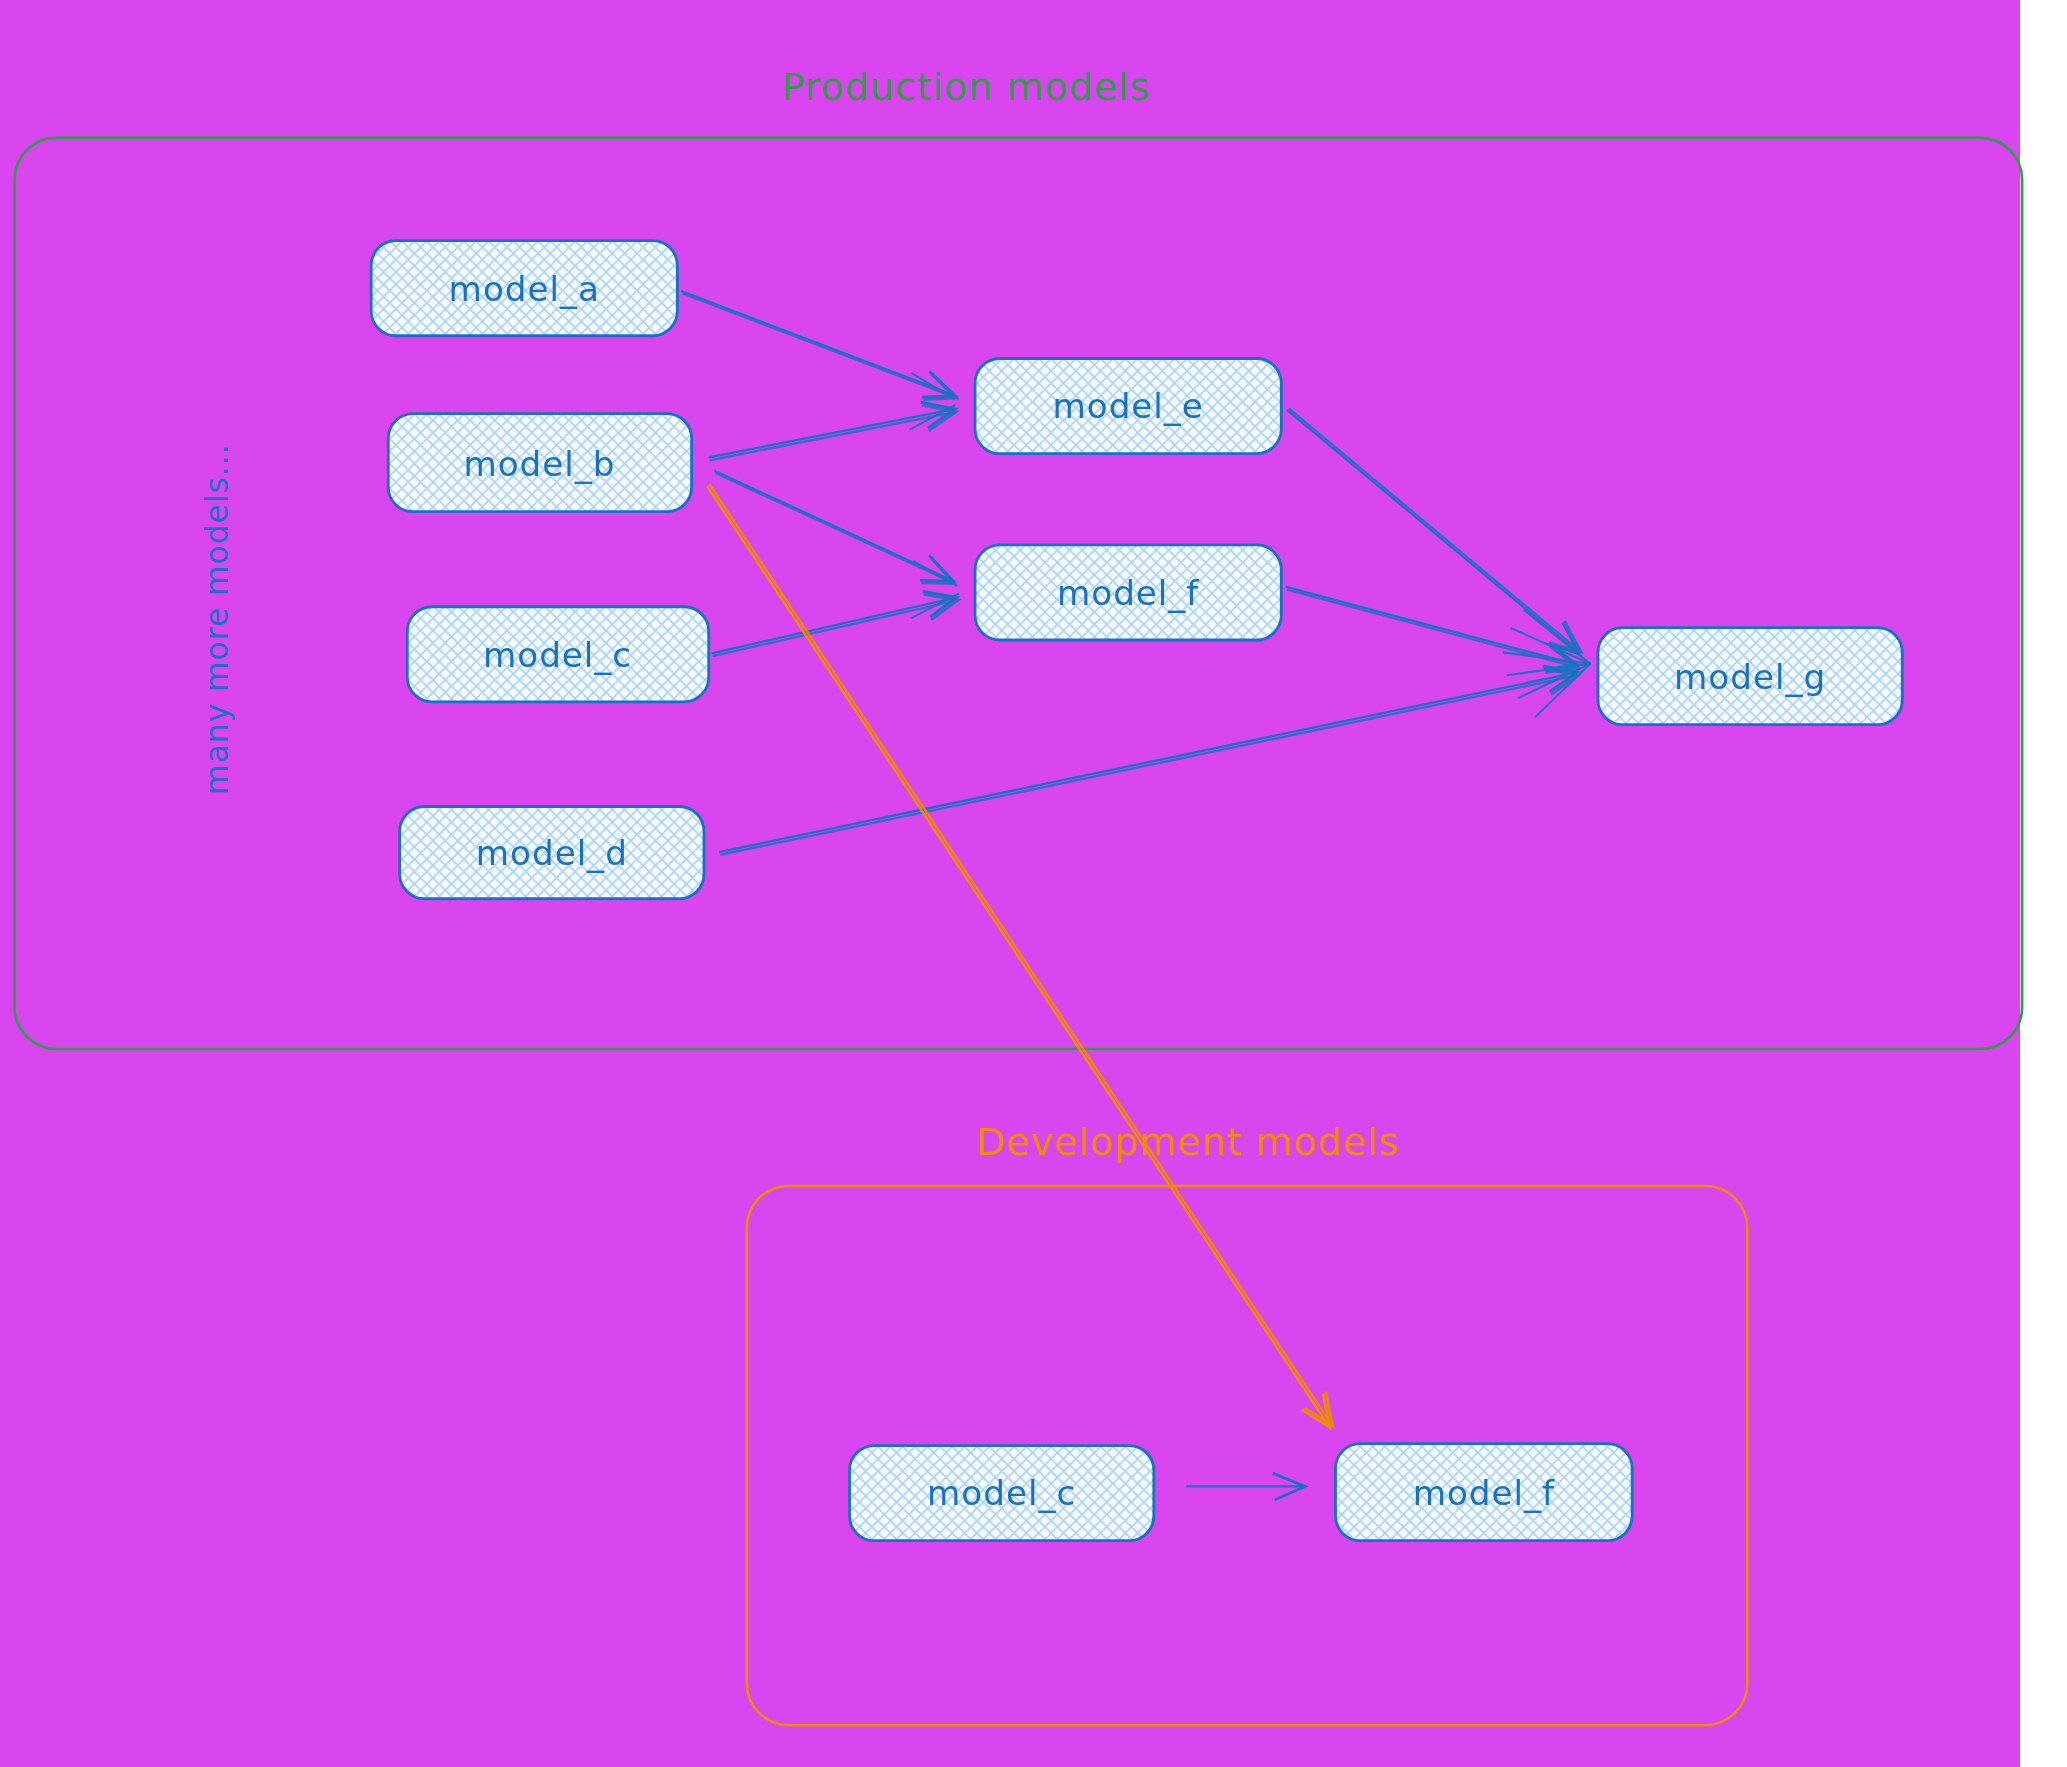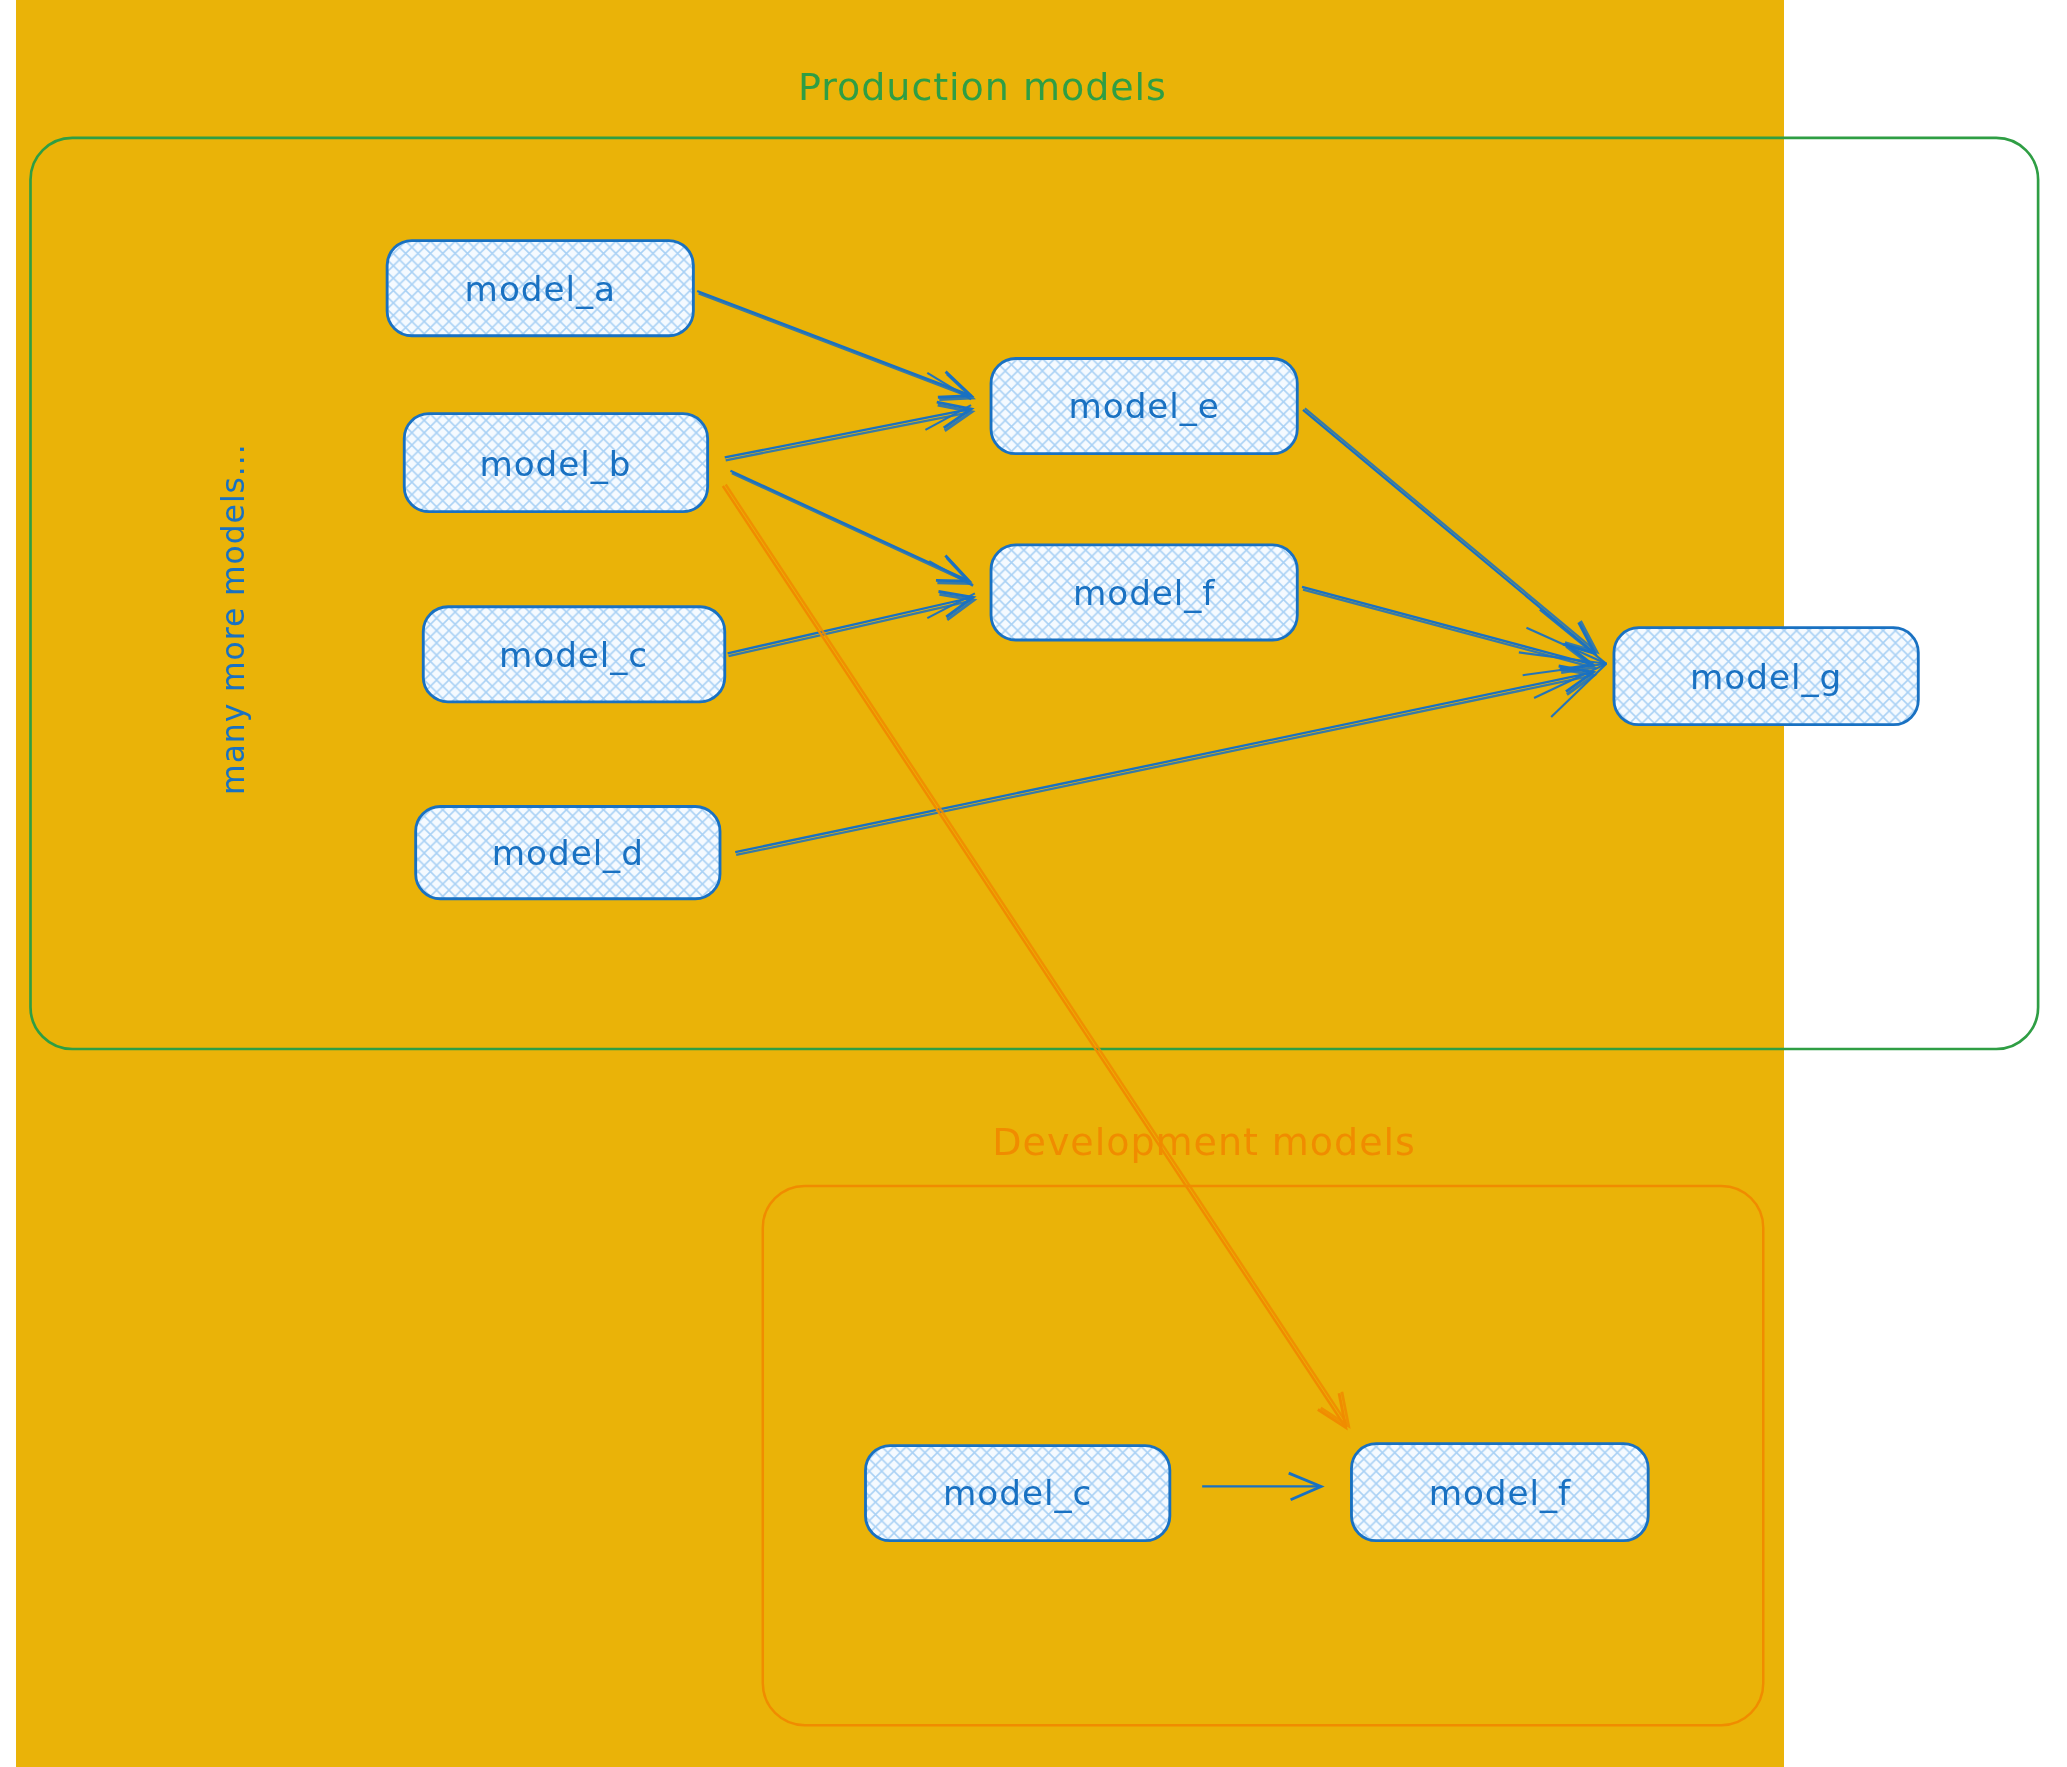--- a/index.html
+++ b/index.html
@@ -1,22 +1,21 @@
 <!DOCTYPE html>
 <html style="font-size:15px"><head>
 <meta charset="utf-8">
 <style>
   html, body { margin: 0; padding: 0; background: #ffffff; }
   .canvas-wrap {
     position: relative;
-    width: 1768px;
+    width: 2020px;
     height: 1767px;
-    background: #eab308;
+    background: #d946ef;
     font-family: "DejaVu Sans", sans-serif;
-    margin-left: 16px;
   }
   svg { display: block; }
   .node-rect {
     fill: url(#xhatch);
     stroke: #1971c2;
     stroke-width: 3;
   }
   .node-label {
     fill: #1971c2;
     font-size: 36px;

